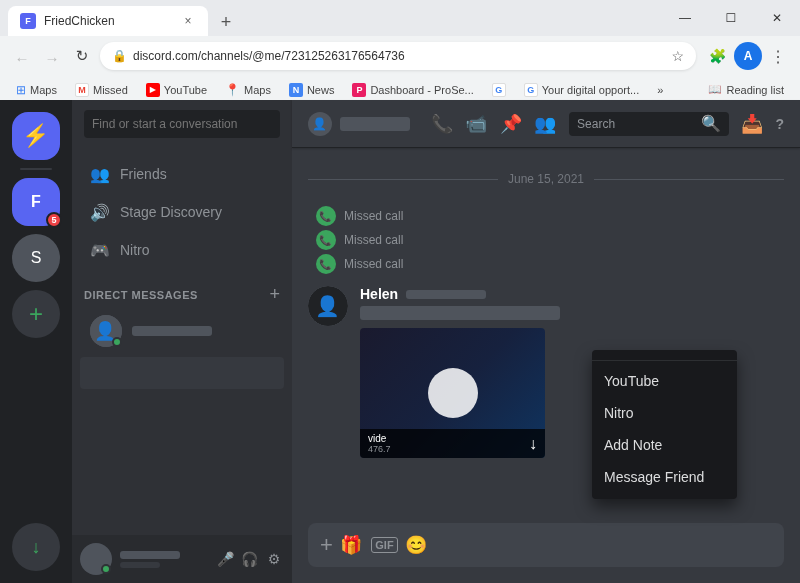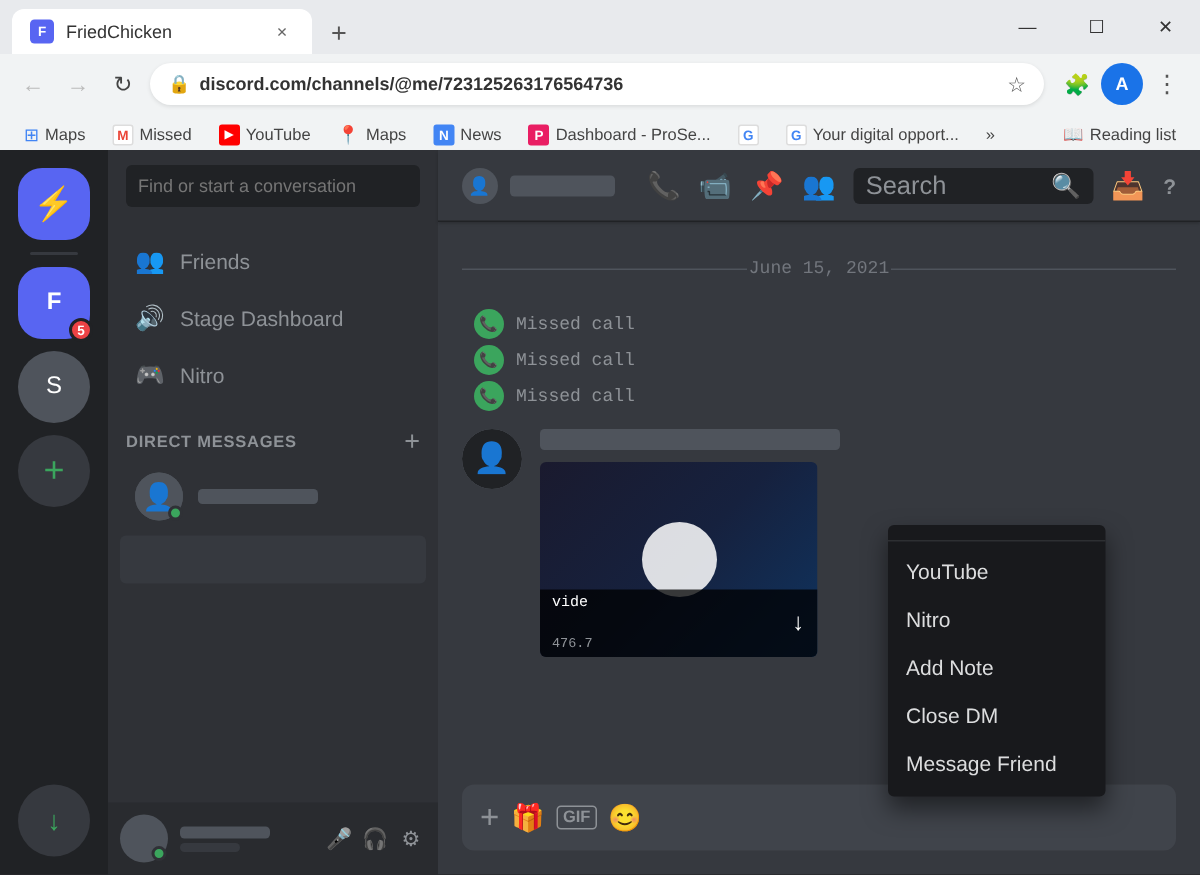--- a/index.html
+++ b/index.html
@@ -41,25 +41,25 @@
     .user-ctrl-btn { width: 20px; height: 20px; display: flex; align-items: center; justify-content: center; color: #8e9297; font-size: 14px; cursor: pointer; }
     .green-dot { width: 10px; height: 10px; background: #3ba55d; border-radius: 50%; position: absolute; bottom: 1px; right: 1px; border: 2px solid #2f3136; }
 
     
     .main-content { flex: 1; display: flex; flex-direction: column; background: #36393f; position: relative; }
     .channel-header { display: flex; align-items: center; height: 48px; padding: 0 16px; background: #36393f; border-bottom: 1px solid #202225; gap: 12px; box-shadow: 0 1px 2px rgba(0,0,0,0.2); }
     .channel-header-left { display: flex; align-items: center; gap: 8px; }
     .channel-header-actions { margin-left: auto; display: flex; gap: 12px; align-items: center; }
     .header-action-btn { color: #8e9297; cursor: pointer; font-size: 18px; display: flex; align-items: center; }
     .search-bar { display: flex; align-items: center; background: #202225; border-radius: 4px; padding: 0 8px; height: 24px; gap: 4px; }
-    .search-bar input { background: none; border: none; outline: none; color: #dcddde; font-size: 17px; width: 120px; }
+    .search-bar input { background: none; border: none; outline: none; color: #dcddde; font-size: 12px; width: 120px; }
     .search-bar input::placeholder { color: #8e9297; }
 
     
-    .messages-area { flex: 1; overflow-y: auto; padding: 16px; display: flex; flex-direction: column; gap: 12px; position: relative; font-family: Liberation Mono, monospace; }
+    .messages-area { flex: 1; overflow-y: auto; padding: 16px; display: flex; flex-direction: column; gap: 12px; position: relative; }
     .date-divider { text-align: center; color: #72767d; font-size: 12px; margin: 8px 0; position: relative; }
     .date-divider::before, .date-divider::after { content: ''; position: absolute; top: 50%; width: 40%; height: 1px; background: #4f545c; }
     .date-divider::before { left: 0; }
     .date-divider::after { right: 0; }
     .message-block { display: flex; gap: 12px; }
     .msg-content { flex: 1; }
     .msg-header { display: flex; align-items: baseline; gap: 8px; margin-bottom: 4px; }
     .msg-author { font-size: 14px; font-weight: 700; color: #fff; }
     .msg-blur { height: 14px; background: #4f545c; border-radius: 3px; margin-bottom: 4px; }
     .call-item { display: flex; align-items: center; gap: 8px; color: #3ba55d; font-size: 13px; }
@@ -98,21 +98,21 @@
     .chrome-newtab { width: 28px; height: 28px; display: flex; align-items: center; justify-content: center; color: #555; font-size: 18px; margin-left: 4px; border-radius: 50%; cursor: pointer; }
     .chrome-window-controls { display: flex; align-items: center; height: 36px; }
     .chrome-wc-btn { width: 46px; height: 36px; display: flex; align-items: center; justify-content: center; color: #333; font-size: 12px; cursor: pointer; }
 
     .toolbar { display: flex; align-items: center; height: 40px; background: #f1f3f4; padding: 0 8px; gap: 4px; }
     .toolbar-nav { display: flex; gap: 2px; }
     .toolbar-nav-btn { width: 28px; height: 28px; border-radius: 50%; display: flex; align-items: center; justify-content: center; color: #444; font-size: 15px; cursor: pointer; }
     .toolbar-nav-btn.disabled { color: #bbb; cursor: default; }
     .omnibox { flex: 1; height: 28px; background: #fff; border-radius: 14px; display: flex; align-items: center; padding: 0 12px; gap: 6px; font-size: 12px; color: #333; box-shadow: 0 1px 3px rgba(0,0,0,0.1); }
     .omnibox-lock { color: #1a73e8; font-size: 12px; }
-    .omnibox-text { flex: 1; color: #333; font-weight: bold; }
+    .omnibox-text { flex: 1; color: #333; }
     .omnibox-star { color: #555; font-size: 14px; }
     .toolbar-ext { display: flex; gap: 2px; margin-left: 4px; }
     .ext-btn { width: 28px; height: 28px; border-radius: 50%; display: flex; align-items: center; justify-content: center; color: #555; font-size: 14px; cursor: pointer; }
     .profile-btn { width: 28px; height: 28px; border-radius: 50%; background: #1a73e8; display: flex; align-items: center; justify-content: center; color: white; font-size: 12px; font-weight: bold; cursor: pointer; }
     .menu-btn { width: 28px; height: 28px; border-radius: 50%; display: flex; align-items: center; justify-content: center; color: #555; font-size: 16px; cursor: pointer; }
 
     .bkm-bar { display: flex; align-items: center; height: 28px; background: #f1f3f4; padding: 0 8px; gap: 2px; font-size: 11px; border-bottom: 1px solid #dadce0; }
     .bkm-item { display: flex; align-items: center; gap: 4px; padding: 0 8px; height: 20px; border-radius: 10px; cursor: pointer; color: #444; white-space: nowrap; }
     .reading-btn { margin-left: auto; display: flex; align-items: center; gap: 4px; padding: 0 8px; height: 20px; border-radius: 10px; cursor: pointer; color: #444; font-size: 11px; }
   </style>
@@ -234,21 +234,21 @@
     <div class="sidebar-search">
       <input type="text" placeholder="Find or start a conversation" style="">
     </div>
     <div class="sidebar-nav">
       <div class="sidebar-item">
         <span class="sidebar-icon">👥</span>
         <span>Friends</span>
       </div>
       <div class="sidebar-item">
         <span class="sidebar-icon">🔊</span>
-        <span>Stage Dashboard</span>
+        <span>Stage Discovery</span>
       </div>
       <div class="sidebar-item">
         <span class="sidebar-icon">🎮</span>
         <span>Nitro</span>
       </div>
     </div>
 
     <div class="dm-header">
       <span class="dm-label">DIRECT MESSAGES</span>
       <span class="dm-add">+</span>
@@ -335,30 +335,34 @@
         </div>
       </div>
 
       <div class="message-block">
         <div class="profile-avatar">
           <div class="avatar-dark">
             <span style="color:#fff;font-size:20px;">👤</span>
           </div>
         </div>
         <div class="msg-content">
+          <div class="msg-header">
+            <span class="msg-author">Helen</span>
+            <div style="width:80px;height:9px;background:#4f545c;border-radius:3px;display:inline-block;"></div>
+          </div>
           <div class="msg-blur" style="width:200px;"></div>
 
           <div style="margin-top:8px;width:185px;height:130px;background:#202225;border-radius:4px;overflow:hidden;position:relative;">
             <div style="width:100%;height:100%;background:linear-gradient(135deg,#1a1a2e,#16213e,#0f3460);display:flex;align-items:center;justify-content:center;">
               <div style="width:50px;height:50px;border-radius:50%;background:rgba(255,255,255,0.85);"></div>
             </div>
             <div style="position:absolute;bottom:0;left:0;right:0;background:rgba(0,0,0,0.75);padding:4px 8px;display:flex;align-items:center;justify-content:space-between;">
               <div>
                 <div style="font-size:10px;color:#fff;">vide</div>
-                <div style="font-size:9px;color:#8e9297;margin-top:16px;">476.7</div>
+                <div style="font-size:9px;color:#8e9297;">476.7</div>
               </div>
               <span style="color:#fff;font-size:16px;">↓</span>
             </div>
           </div>
         </div>
       </div>
     </div>
 
     <div class="message-input-area">
       <div class="message-input-box">
@@ -376,22 +380,19 @@
       <div class="context-item">
         <span>YouTube</span>
       </div>
       <div class="context-item">
         <span>Nitro</span>
       </div>
       <div class="context-item">
         <span>Add Note</span>
       </div>
       <div class="context-item">
-        <span>Close DM</span>
-      </div>
-      <div class="context-item">
         <span>Message Friend</span>
       </div>
 
     </div>
 
   </div>
 </div>
 
 </body></html>

